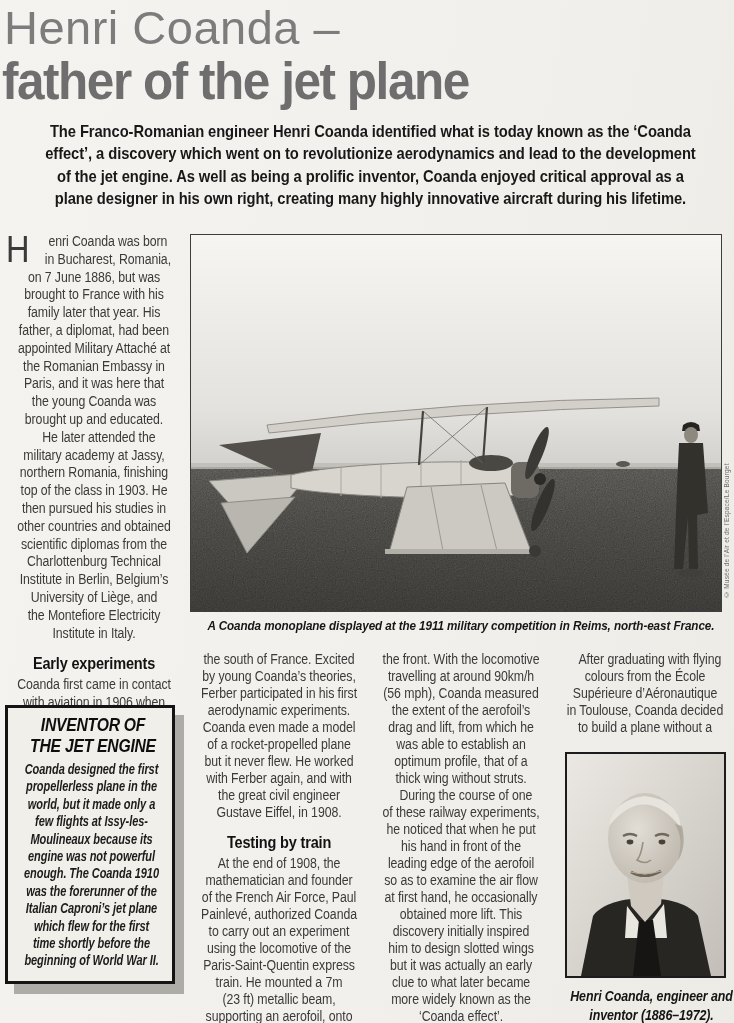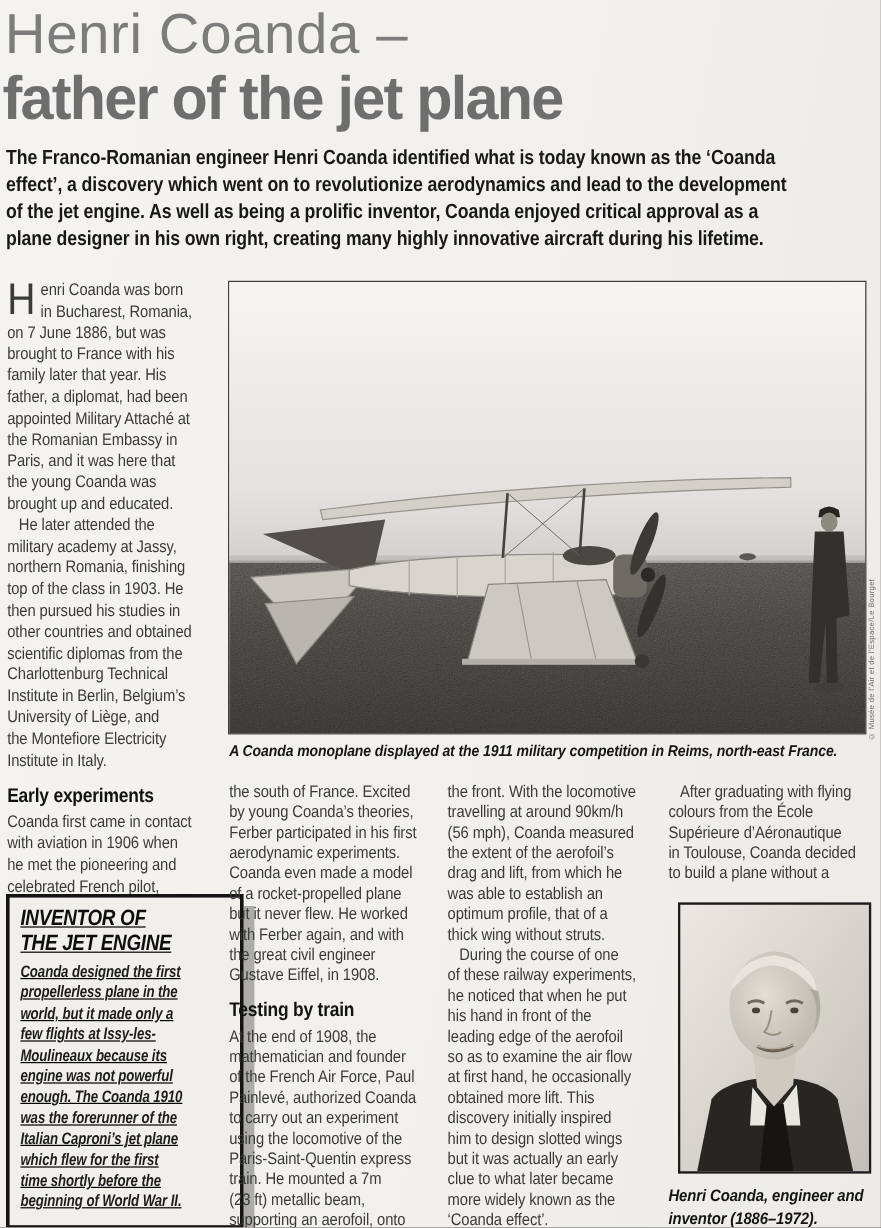--- a/index.html
+++ b/index.html
@@ -1,20 +1,21 @@
 <!DOCTYPE html>
 <html><head>
 <meta charset="utf-8">
 <style>
   html,body { margin:0; padding:0; background:#888; }
   .page {
     position:relative; width:734px; height:1023px; margin:0 auto;
     background:linear-gradient(100deg,#f5f3ef 0%,#f2f0ec 55%,#edebe6 100%);
     overflow:hidden;
     font-family:"Liberation Sans", sans-serif;
+    text-align:center;
     -webkit-font-smoothing:antialiased;
   }
   .title1 {
     position:absolute; left:4px; top:0px;
     font-size:47px; font-weight:400; color:#7c7c7c; letter-spacing:.5px;
   }
   .title2 {
     position:absolute; left:2px; top:52px;
     font-size:51px; font-weight:700; color:#6e6e6e; letter-spacing:-1.5px;
     transform:scaleX(.97); transform-origin:0 0; white-space:nowrap;
@@ -39,23 +40,23 @@
   .indent { text-indent:11px; }
   .dropcap {
     float:left; font-size:37px; line-height:31px; font-weight:400;
     color:#3a3a3a; margin:1px 5px 0 0;
   }
   .subhead {
     font-size:16.5px; font-weight:700; color:#121212;
     letter-spacing:-.2px; margin:12px 0 3px 0;
   }
   .box {
-    position:absolute; left:5px; top:745px; width:198px; box-sizing:border-box;
+    position:absolute; left:5px; top:705px; width:170px; box-sizing:border-box;
     background:#f1efe9; border:3px solid #141414;
-    box-shadow:9px 10px 0 #aeaca7; padding:7px 6px 11px 9px;text-decoration:underline;
+    box-shadow:9px 10px 0 #aeaca7; padding:7px 6px 11px 9px;
   }
   .box-title {
     font-style:italic; font-weight:700; font-size:18.5px; line-height:20.5px;
     color:#0e0e0e; white-space:pre-line; letter-spacing:-.3px;
     transform:scaleX(.85); transform-origin:0 0; width:120%;
   }
   .box-body {
     font-style:italic; font-weight:700; font-size:13.8px; line-height:17.4px;
     color:#1c1c1c; white-space:pre-line; letter-spacing:-.1px;
     transform:scaleX(.80); transform-origin:0 0; width:125%; margin-top:5px;

